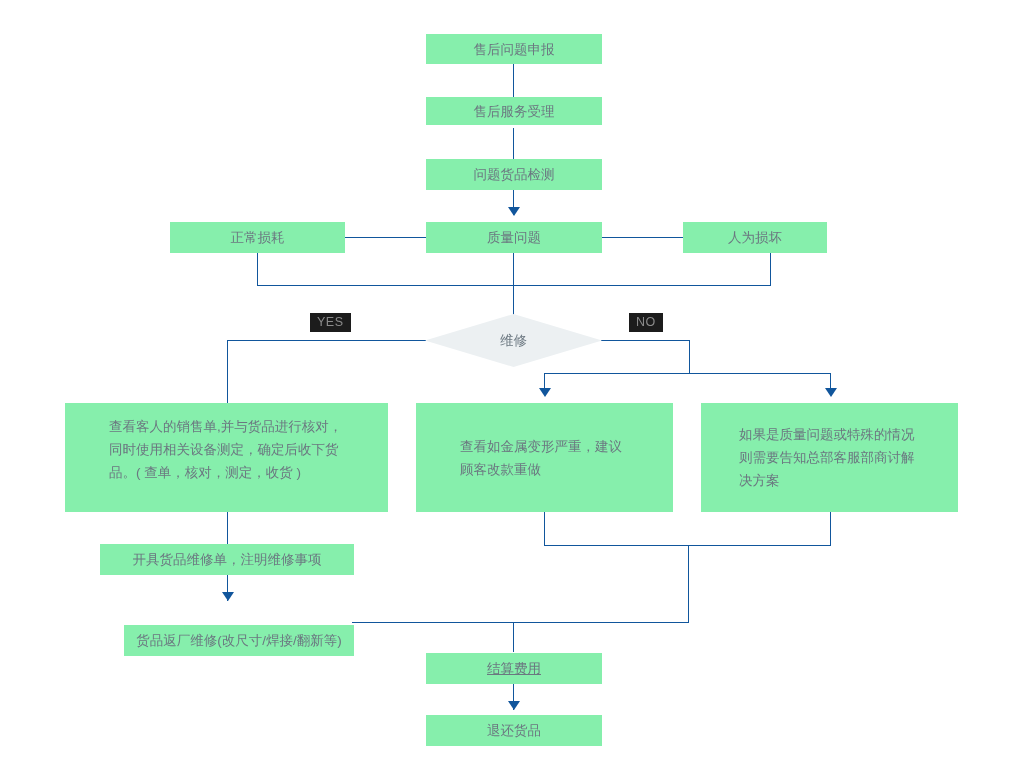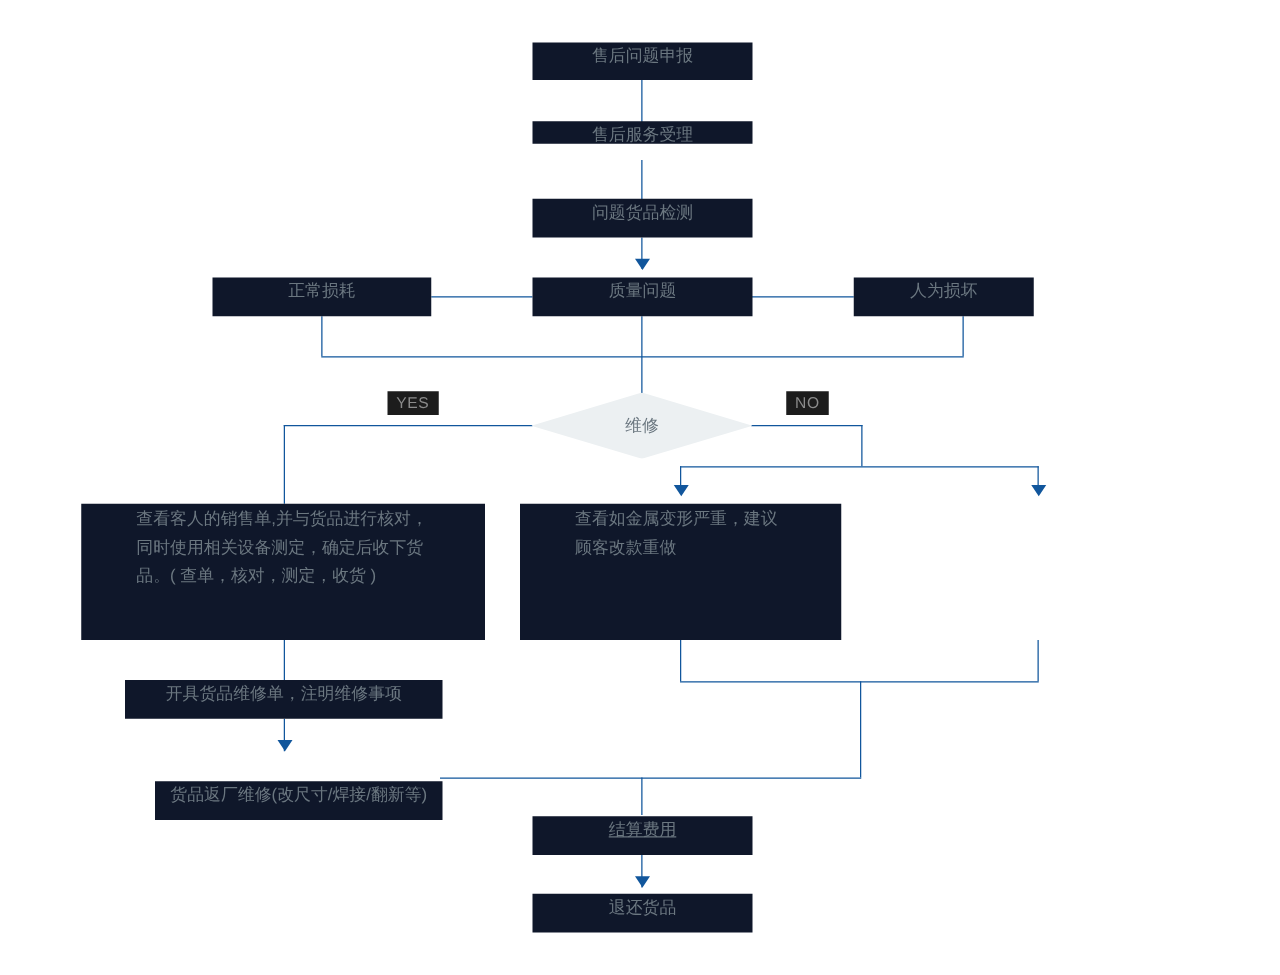--- a/index.html
+++ b/index.html
@@ -13,25 +13,26 @@
   #canvas {
     position: relative;
     width: 1024px;
     height: 780px;
     background: #ffffff;
     overflow: hidden;
   }
   
   .node {
     position: absolute;
-    background: #0f172a;
+    background: #86efac;
     color: #6b7780;
     font-size: 13.5px;
     line-height: 21px;
     display: flex;
+    align-items: center;
     justify-content: center;
     text-align: center;
     box-sizing: border-box;
     z-index: 3;
   }
   .node.para {
     text-align: left;
     justify-content: flex-start;
     padding: 0 44px 16px 44px;
     line-height: 23px;
@@ -135,21 +136,21 @@
 
   <div class="line v" style="left:513px; top:622px; height:30px;"></div>
 
   <div class="line v" style="left:513px; top:684px; height:26px;"></div>
   <div class="arrow" style="left:508px; top:701px;"></div>
 
   <div class="node" style="left:426px; top:34px; width:176px; height:30px;">
     <span>售后问题申报</span>
   </div>
 
-  <div class="node" style="left:426px; top:97px; width:176px; height:18px;">
+  <div class="node" style="left:426px; top:97px; width:176px; height:28px;">
     <span>售后服务受理</span>
   </div>
 
   <div class="node" style="left:426px; top:159px; width:176px; height:31px;">
     <span>问题货品检测</span>
   </div>
 
   <div class="node" style="left:170px; top:222px; width:175px; height:31px;">
     <span>正常损耗</span>
   </div>
@@ -171,20 +172,23 @@
   <div class="edge-label" style="left:629px; top:313px;">NO</div>
 
   <div class="node para" style="left:65px; top:403px; width:323px; height:109px;">
     <span class="txt">查看客人的销售单,并与货品进行核对，同时使用相关设备测定，确定后收下货品。( 查单，核对，测定，收货 )</span>
   </div>
 
   <div class="node para" style="left:416px; top:403px; width:257px; height:109px; padding:0 44px;">
     <span class="txt">查看如金属变形严重，建议顾客改款重做</span>
   </div>
 
+  <div class="node para" style="left:701px; top:403px; width:257px; height:109px; padding:0 38px;">
+    <span class="txt">如果是质量问题或特殊的情况则需要告知总部客服部商讨解决方案</span>
+  </div>
 
   <div class="node" style="left:100px; top:544px; width:254px; height:31px;">
     <span>开具货品维修单，注明维修事项</span>
   </div>
 
   <div class="node" style="left:100px; top:625px; width:230px; height:31px;margin-left:24px;">
     <span>货品返厂维修(改尺寸/焊接/翻新等)</span>
   </div>
 
   <div class="node" style="left:426px; top:653px; width:176px; height:31px;text-decoration:underline;">

